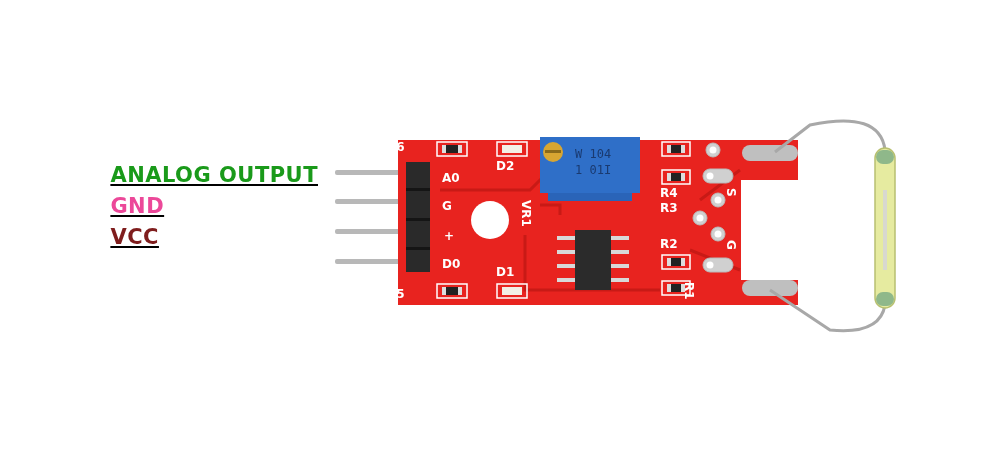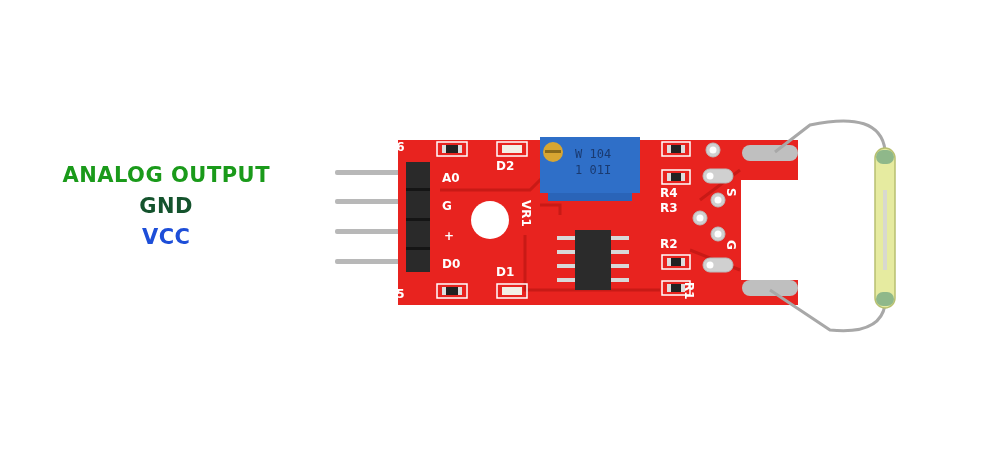--- a/index.html
+++ b/index.html
@@ -1,17 +1,17 @@
 <!DOCTYPE html>
 <html><head>
 <meta charset="utf-8">
 <style>
   html, body { margin:0; padding:0; background:#ffffff; }
   body { width:1000px; height:469px; position:relative; overflow:hidden; font-family:"DejaVu Sans", sans-serif; }
-  .labels { position:absolute; right:730px; top:160px; text-align:center; }
+  .labels { position:absolute; right:682px; top:160px; text-align:left;text-decoration:underline; }
   .label { font-weight:bold; font-size:21px; line-height:31px; letter-spacing:0.5px; white-space:nowrap; }
   .scene { position:absolute; left:0; top:0; width:1000px; height:469px; }
 </style>
 </head>
 <body>
 
 <div class="scene">
 <svg width="1000" height="469" viewBox="0 0 1000 469" xmlns="http://www.w3.org/2000/svg">
 
   <g>
@@ -142,15 +142,15 @@
     <rect x="875" y="148" width="20" height="160" rx="10" fill="#e6eba0" stroke="#b8c070" stroke-width="1.5"></rect>
     <rect x="876" y="150" width="18" height="14" rx="7" fill="#8fb88a"></rect>
     <rect x="876" y="292" width="18" height="14" rx="7" fill="#8fb88a"></rect>
     <rect x="883" y="190" width="4" height="80" fill="#d8d8d0"></rect>
   </g>
 </svg>
 </div>
 
 <div class="labels">
   <div class="label" style="color:#1a9a1a">ANALOG OUTPUT</div>
-  <div class="label" style="color:#14532d">GND</div>
-  <div class="label" style="color:#1d4ed8">VCC</div>
+  <div class="label" style="color:#ec4899">GND</div>
+  <div class="label" style="color:#7f1d1d">VCC</div>
 </div>
 
 </body></html>

